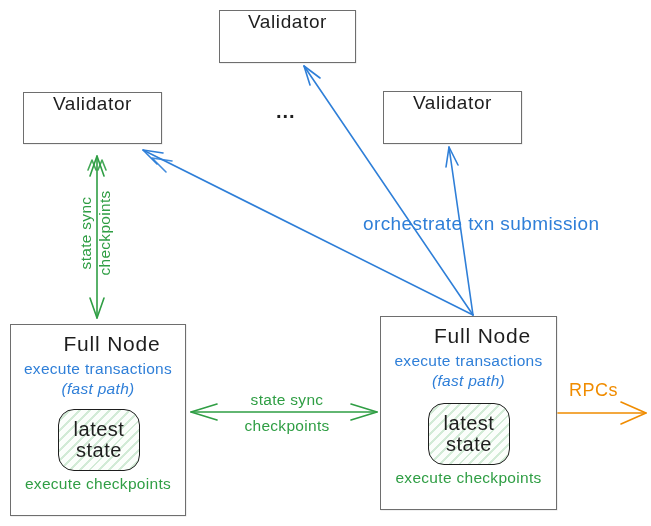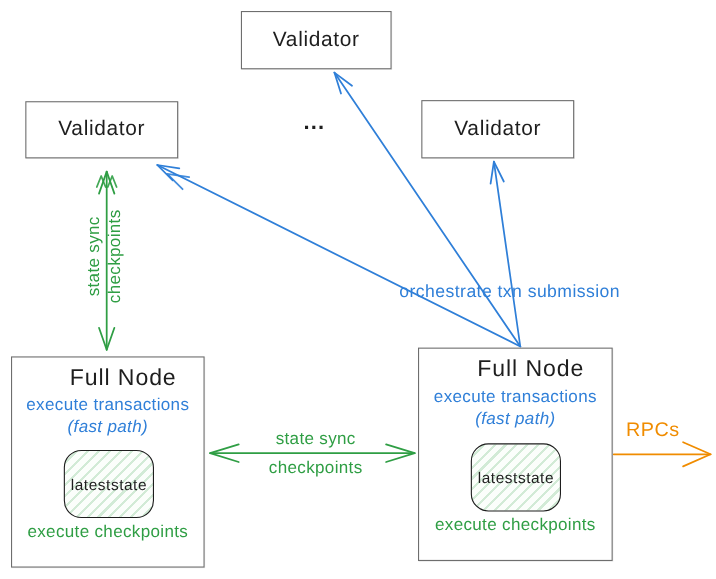--- a/index.html
+++ b/index.html
@@ -11,52 +11,52 @@
   }
   *{margin:0;padding:0;box-sizing:border-box;}
   html,body{background:#ffffff;}
   body{font-family:"Liberation Sans","DejaVu Sans",sans-serif;color:var(--color-ink);}
   .canvas{position:relative;width:651px;height:526px;background:#ffffff;overflow:hidden;}
 
   .box{
     position:absolute;
     border:1.6px solid var(--color-border);
     background:#ffffff;
-    display:flex;align-items:center;justify-content:center;
+    display:flex;justify-content:center;
     box-shadow:0.5px 0.5px 0 rgba(0,0,0,0.12);
   }
   .validator{font-size:19px;letter-spacing:0.6px;color:var(--color-ink);}
   .v-top{left:219px;top:10px;width:137px;height:53px;}
   .v-left{left:23px;top:92px;width:139px;height:52px;}
   .v-right{left:383px;top:91px;width:139px;height:53px;}
 
   .ellipsis{position:absolute;left:276px;top:100px;font-size:20px;font-weight:bold;letter-spacing:1px;color:var(--color-ink);}
 
   .fullnode{display:block;}
   .fn-left{left:10px;top:324px;width:176px;height:192px;}
   .fn-right{left:380px;top:316px;width:177px;height:194px;}
   .fn-title{position:absolute;left:14px;top:7px;width:100%;text-align:center;font-size:21px;letter-spacing:0.8px;color:var(--color-ink);}
   .fn-line1{position:absolute;left:0;top:35px;width:100%;text-align:center;font-size:15.5px;letter-spacing:0.3px;color:var(--color-blue);}
   .fn-line2{position:absolute;left:0;top:55px;width:100%;text-align:center;font-size:15.5px;letter-spacing:0.3px;color:var(--color-blue);font-style:italic;}
   .fn-footer{position:absolute;left:0;bottom:22px;width:100%;text-align:center;font-size:15.5px;letter-spacing:0.3px;color:var(--color-green);}
 
   .statebox{
     position:absolute;left:47px;width:82px;height:62px;
     border:1.6px solid var(--color-ink);border-radius:16px;
-    display:flex;flex-direction:row;align-items:center;justify-content:center;
-    font-size:14px;line-height:21px;letter-spacing:0.5px;color:var(--color-ink);
+    display:flex;flex-direction:column;align-items:center;justify-content:center;
+    font-size:20px;line-height:21px;letter-spacing:0.5px;color:var(--color-ink);
     background-color:#fbfefb;
     background-image:repeating-linear-gradient(135deg, rgba(47,158,68,0.20) 0px, rgba(47,158,68,0.20) 2px, rgba(255,255,255,0) 2px, rgba(255,255,255,0) 7px);
   }
   .sb-left{top:84px;}
   .sb-right{top:86px;}
 
   .edge-label{position:absolute;white-space:nowrap;}
   .lbl-green{color:var(--color-green);font-size:15.5px;letter-spacing:0.3px;}
-  .lbl-blue{color:var(--color-blue);font-size:16px;letter-spacing:0.4px;margin-top:44px;}
+  .lbl-blue{color:var(--color-blue);font-size:19px;letter-spacing:0.4px;}
   .lbl-orange{color:var(--color-orange);font-size:18px;font-weight:normal;letter-spacing:0.5px;}
 
   .vert-label{
     left:15px;top:213px;width:160px;height:40px;
     transform:rotate(-90deg);
     display:flex;flex-direction:column;align-items:center;justify-content:center;
     line-height:19px;text-align:center;
   }
   .horiz-label{left:213px;top:391px;width:148px;text-align:center;line-height:17px;}
   .horiz-label .gap-line{margin-bottom:9px;}

